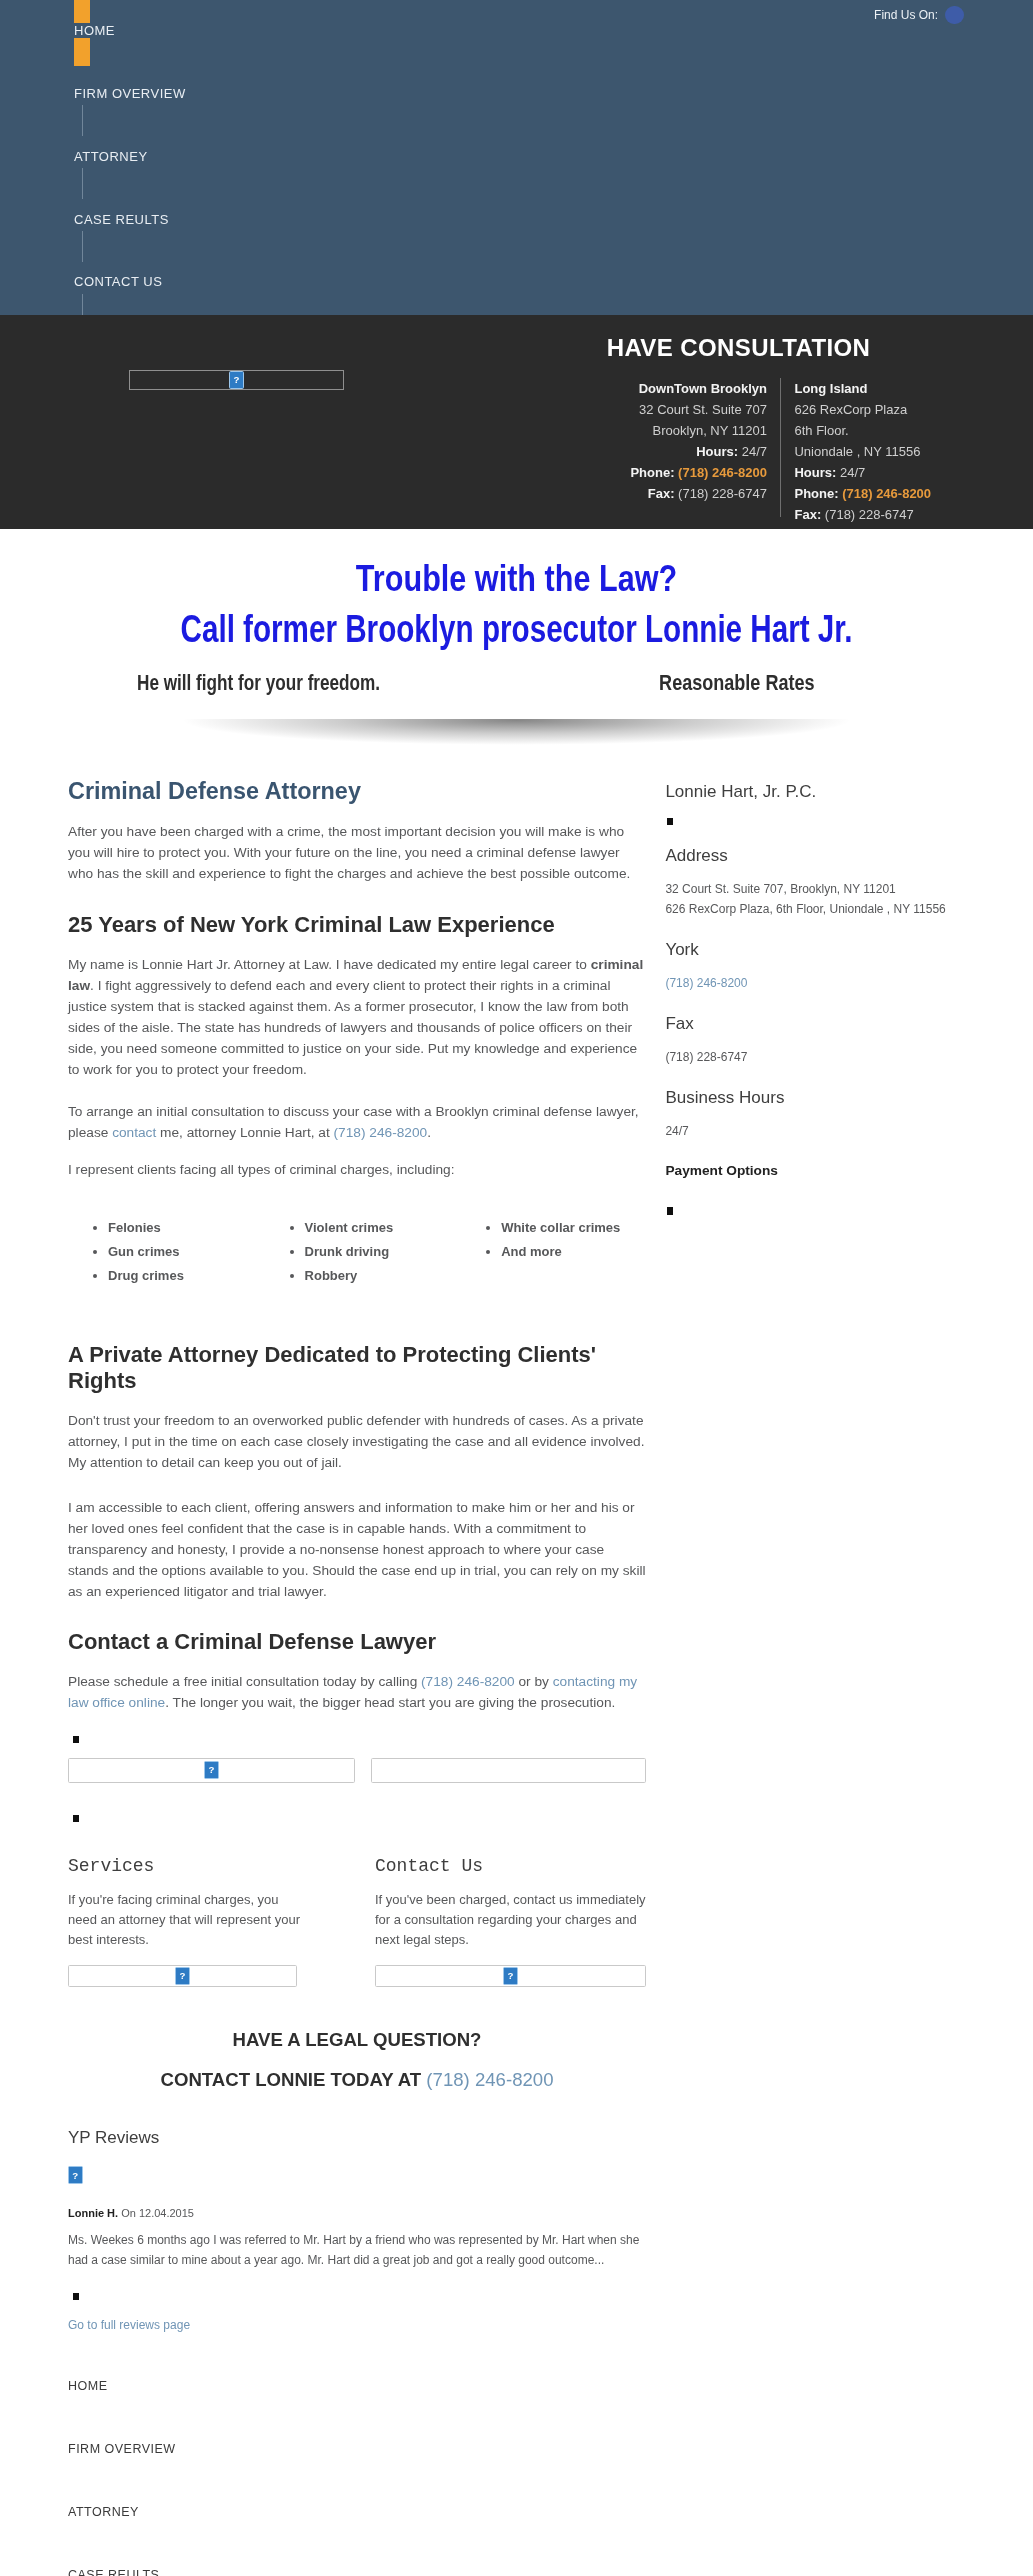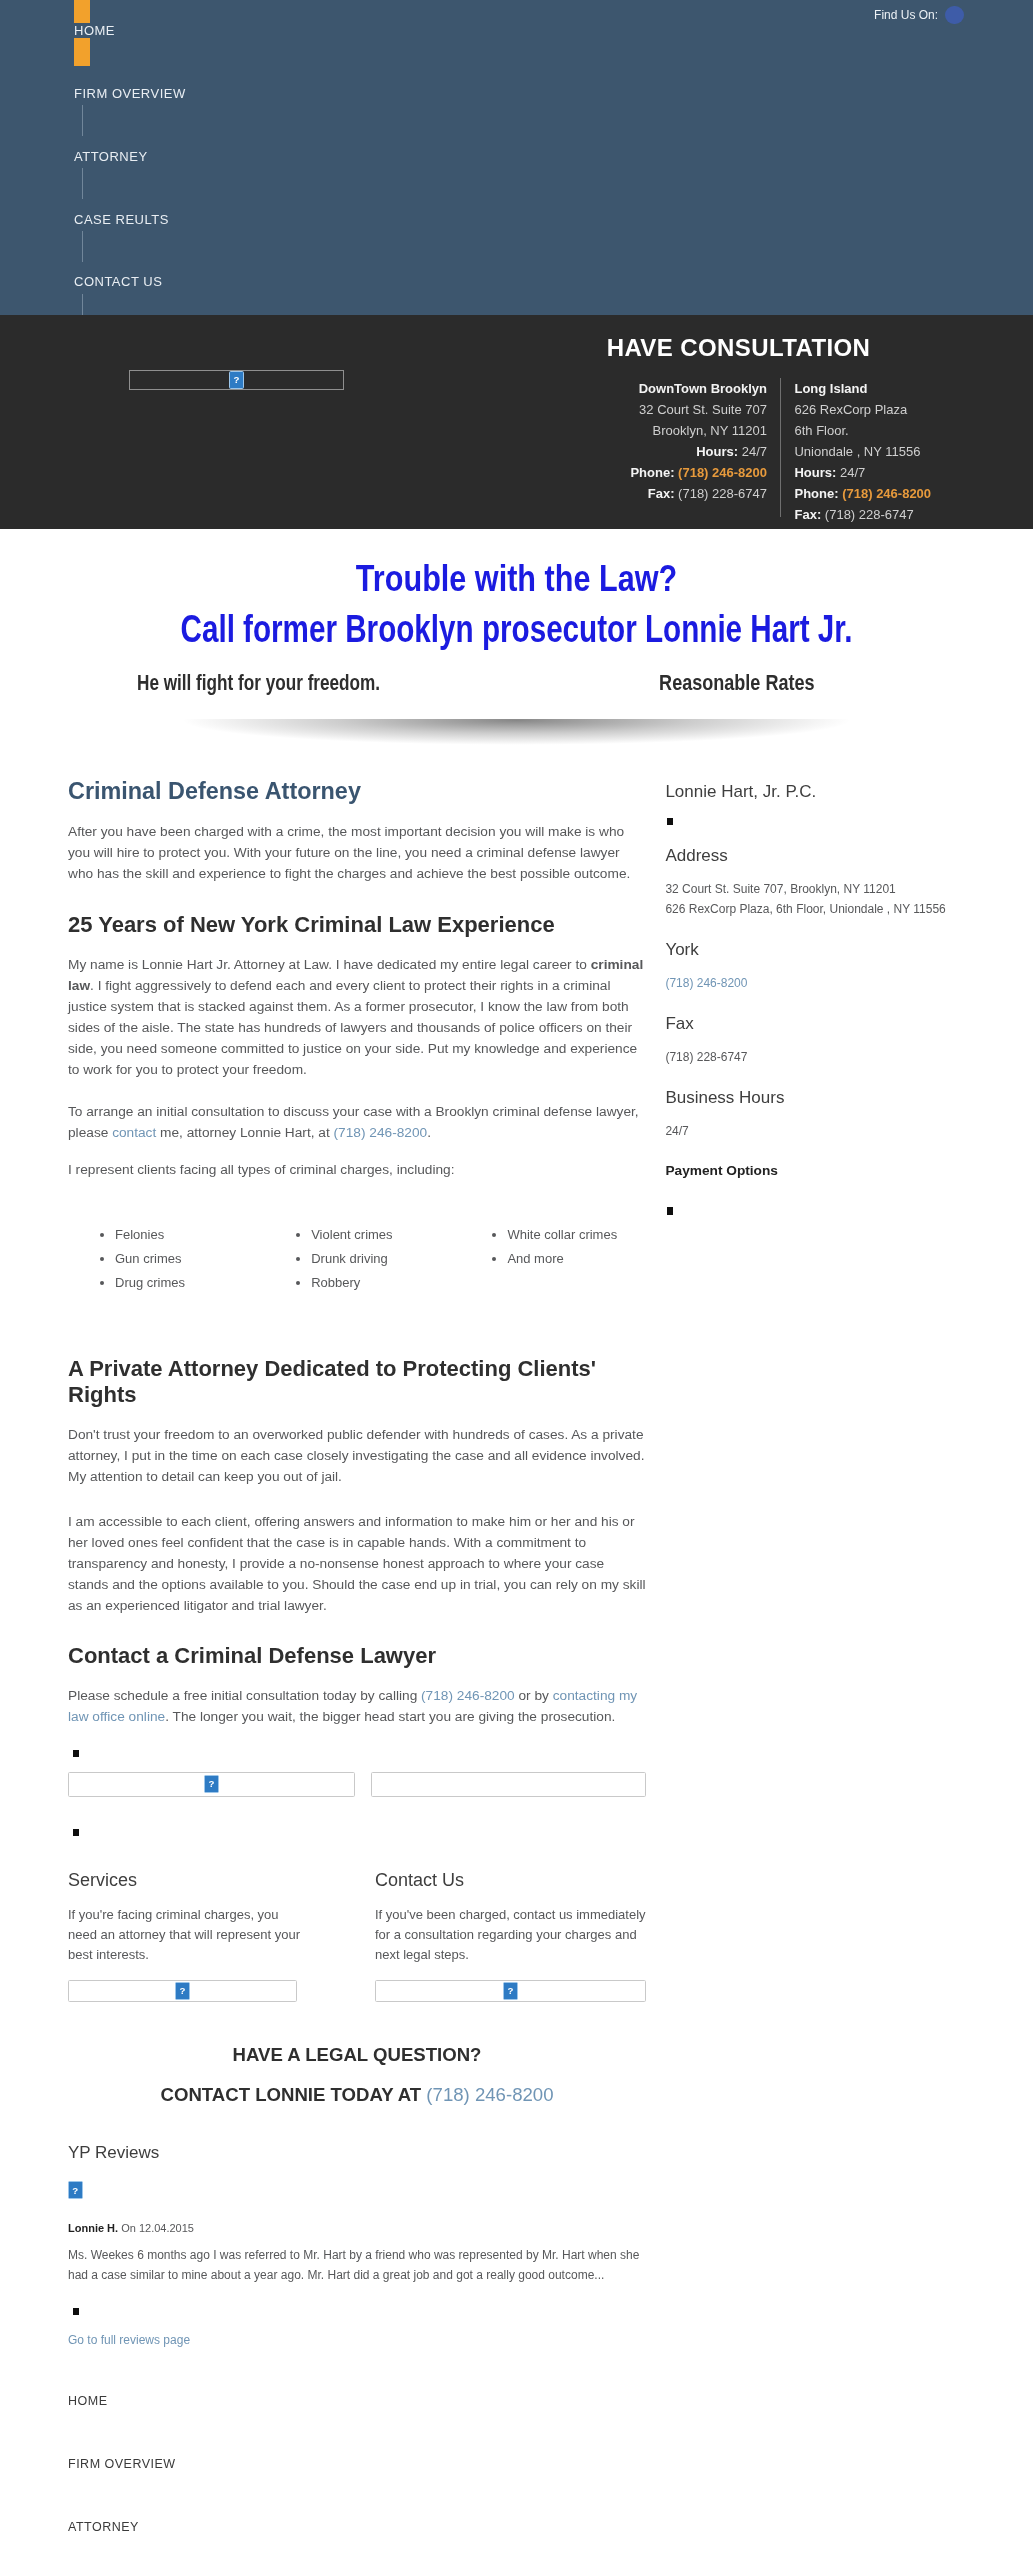--- a/index.html
+++ b/index.html
@@ -53,41 +53,41 @@
   .content { display:flex; padding:0 68px; gap:19.4px; }
   .main-col { width:578px; flex:0 0 578px; }
   .side-col { flex:1; min-width:0; }
 
   .main-col h1 { font-size:23.4px; font-weight:bold; color:#3A5570; margin:19.4px 0 0; }
   .main-col h2 { font-size:22px; font-weight:bold; color:#2F2F2F; margin:27.4px 0 0; }
   .main-col p  { font-size:13.7px; line-height:21px; color:#57585A; margin:16px 0 0; }
   .lnk { color:#7095B5; text-decoration:none; cursor:pointer; }
 
   .charges { display:flex; margin-top:32px; }
-  .charges ul { margin:15px; padding-left:32px; list-style:disc; }
+  .charges ul { margin:8px; padding-left:32px; list-style:disc;font-weight:bold; }
   .charges .c1 { width:197px; } .charges .c2 { width:197px; } .charges .c3 { width:184px; }
   .charges li { font-size:13px; color:#57585A; margin-bottom:9px; }
 
   .sq-bullet { width:6.5px; height:7.3px; background:#0E0E0E; }
   .mt28 { margin-top:22.6px; margin-left:4.8px; }
   .mt40 { margin-top:32px; margin-left:4.8px; }
 
   .ph-row { display:flex; gap:16px; margin-top:14.5px; }
   .ph-rect { height:25px; border:1.6px solid #C9C9C9; border-radius:1.6px; background:#fff;
              display:flex; align-items:center; justify-content:center; }
   .ph-a { width:287px; } .ph-b { flex:1; }
   .qicon { width:14.5px; height:18px; background:#2E7BC4; border:1.6px solid #9DC6EA; border-radius:1.6px;
            color:#fff; font-size:9.7px; font-weight:bold; display:flex; align-items:center;
            justify-content:center; line-height:1; }
 
   .two-blocks { display:flex; gap:65px; margin-top:34px; }
   .blk { }
   .blk-services { width:242px; flex:0 0 242px; }
   .blk-contact { flex:1; }
-  .blk h3 { font-size:18px; font-weight:normal; color:#3E3E3E; margin:0; }
+  .blk h3 { font-size:18px; font-weight:normal; color:#3E3E3E; margin:0;font-family:Liberation Mono, monospace; }
   .blk p { font-size:13px; line-height:20px; color:#57585A; margin:14.5px 0 0; }
   .blk .ph-rect { margin-top:14.5px; height:22.6px; }
   .blk-services .ph-rect { width:229px; }
 
   .banner { text-align:center; margin-top:42px; }
   .banner .q   { font-size:18.6px; font-weight:bold; color:#2F2F2F; }
   .banner .cta { font-size:18.6px; font-weight:bold; color:#2F2F2F; margin-top:18px; }
   .banner .cta .lnk { font-weight:normal; }
 
   .reviews h3 { font-size:17px; font-weight:normal; color:#3E3E3E; margin:37px 0 0; }

